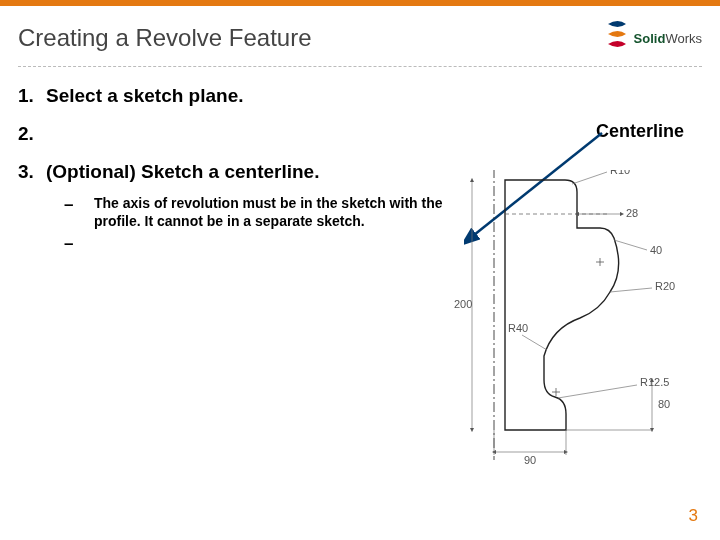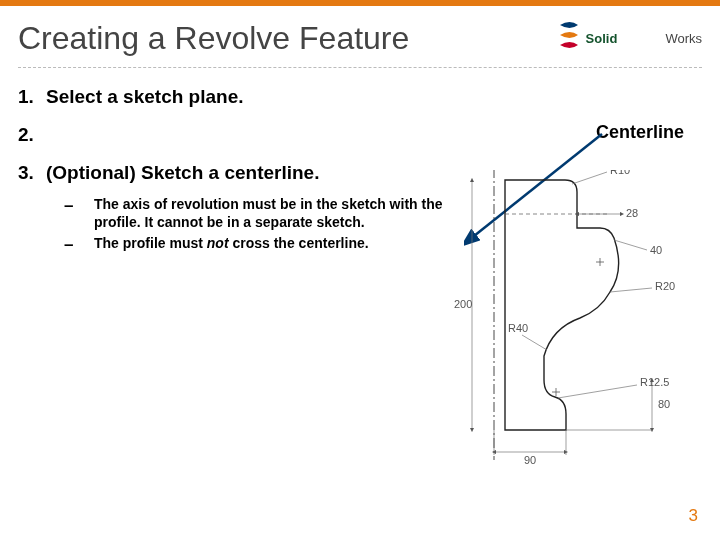--- a/index.html
+++ b/index.html
@@ -16,21 +16,21 @@
     background: #e47911;
     width: 100%;
   }
   .header {
     display: flex;
     justify-content: space-between;
     align-items: center;
     padding: 14px 18px 10px 18px;
   }
   .title {
-    font-size: 32px;
+    font-size: 24px;
     font-weight: 400;
     color: #444;
   }
   .logo {
     display: flex;
     align-items: center;
     gap: 4px;
   }
   .dashed-divider {
     border: none;
@@ -121,21 +121,21 @@
 
 <div class="header">
   <div class="title">Creating a Revolve Feature</div>
   <div class="logo">
     <svg width="26" height="36" viewBox="0 0 26 36">
       <path d="M 4 4 Q 14 -2 22 4 Q 14 10 4 4 Z" fill="#003a70"></path>
       <path d="M 4 14 Q 14 8 22 14 Q 14 20 4 14 Z" fill="#e47911"></path>
       <path d="M 4 24 Q 14 18 22 24 Q 14 30 4 24 Z" fill="#c4002a"></path>
     </svg>
     <div style="font-family: Arial; font-size:13px; line-height:1;">
-      <span style="color:#14532d; font-weight:700;">Solid</span><span style="color:#444; font-weight:400;padding-left:48px;">Works</span>
+      <span style="color:#14532d; font-weight:700;">Solid</span><span style="color:#444; font-weight:400;">Works</span>
     </div>
   </div>
 </div>
 
 <hr class="dashed-divider">
 
 <div class="content">
 
   <div class="row">
     <span class="num">1.</span>
@@ -151,21 +151,20 @@
     <span class="step-text">(Optional) Sketch a centerline.</span>
   </div>
 
   <div class="sublist">
     <div class="subitem">
       <span class="dash">–</span>
       <span class="subtext">The axis of revolution must be in the sketch with the profile. It cannot be in a separate sketch.</span>
     </div>
     <div class="subitem">
       <span class="dash">–</span>
-      <span class="subtext" id="sub2">The profile must <em>not</em> cross the centerline.</span>
     </div>
   </div>
 
   <div class="callout">Centerline</div>
   <svg class="callout-line" width="180" height="120" style="right:76px; top:40px;">
     <defs>
       <marker id="ah" markerWidth="10" markerHeight="10" refX="1" refY="3" orient="auto">
         <path d="M0,0 L0,6 L8,3 z" fill="#003a70"></path>
       </marker>
     </defs>

